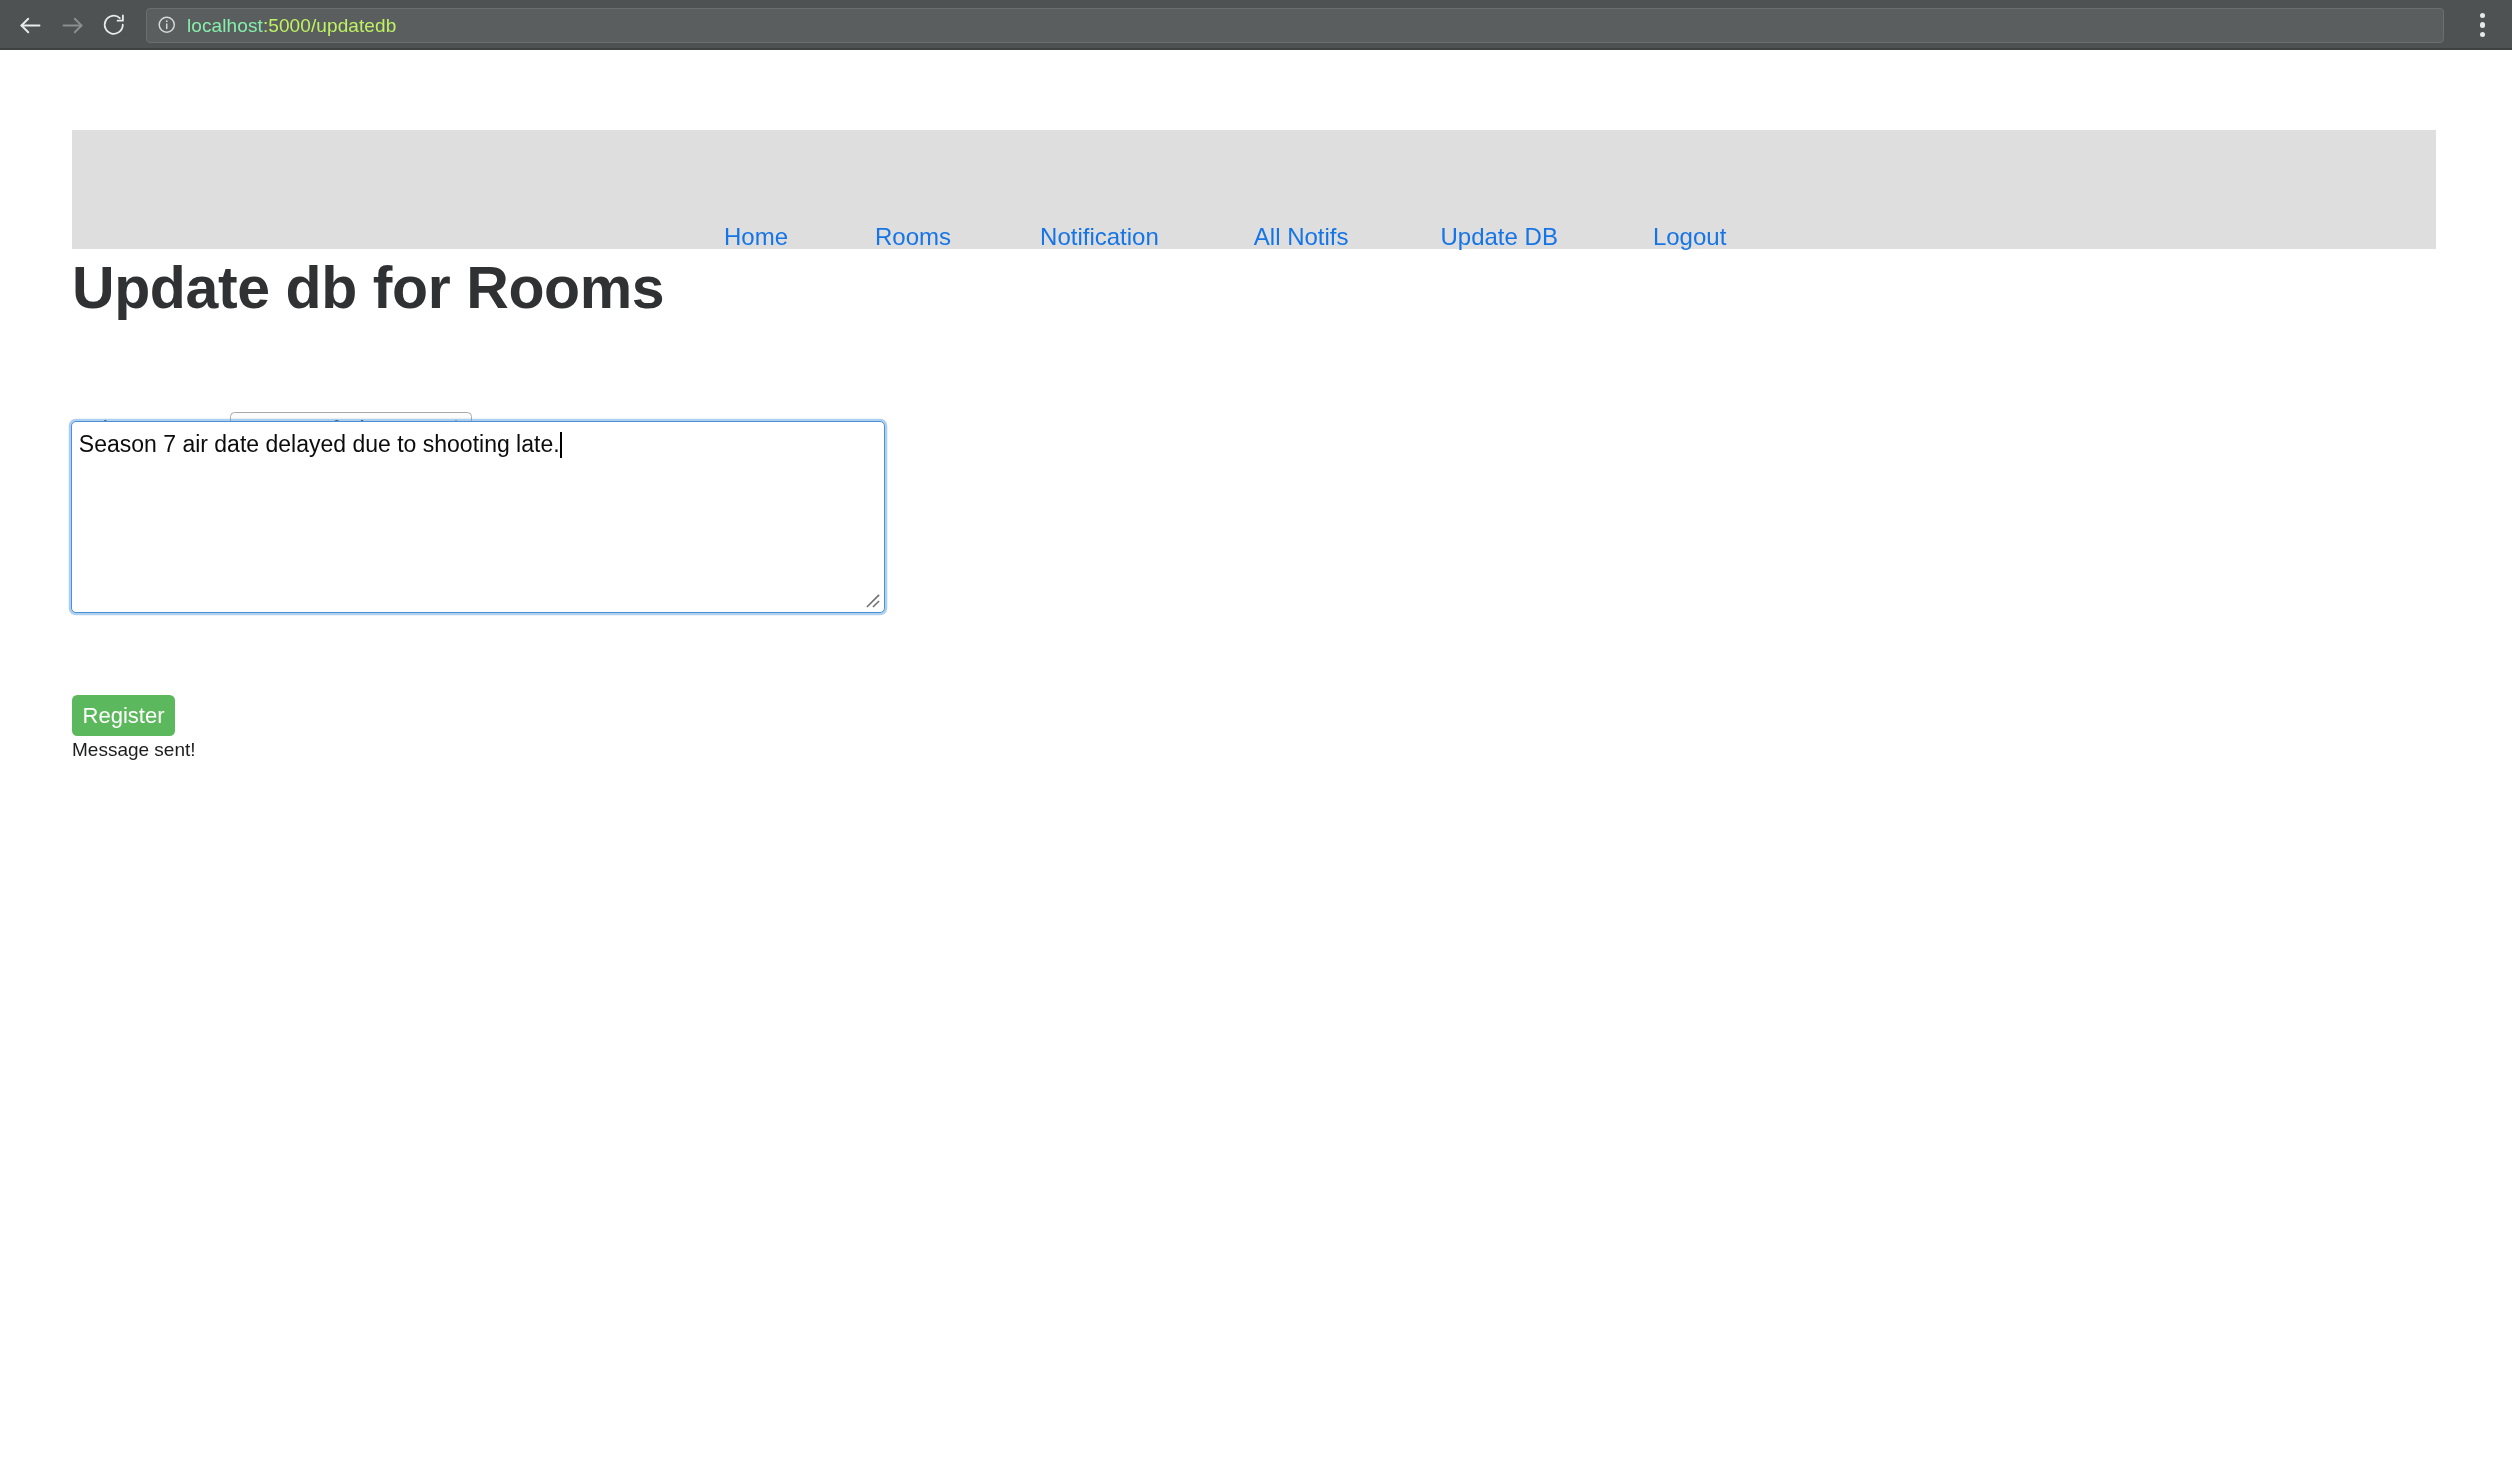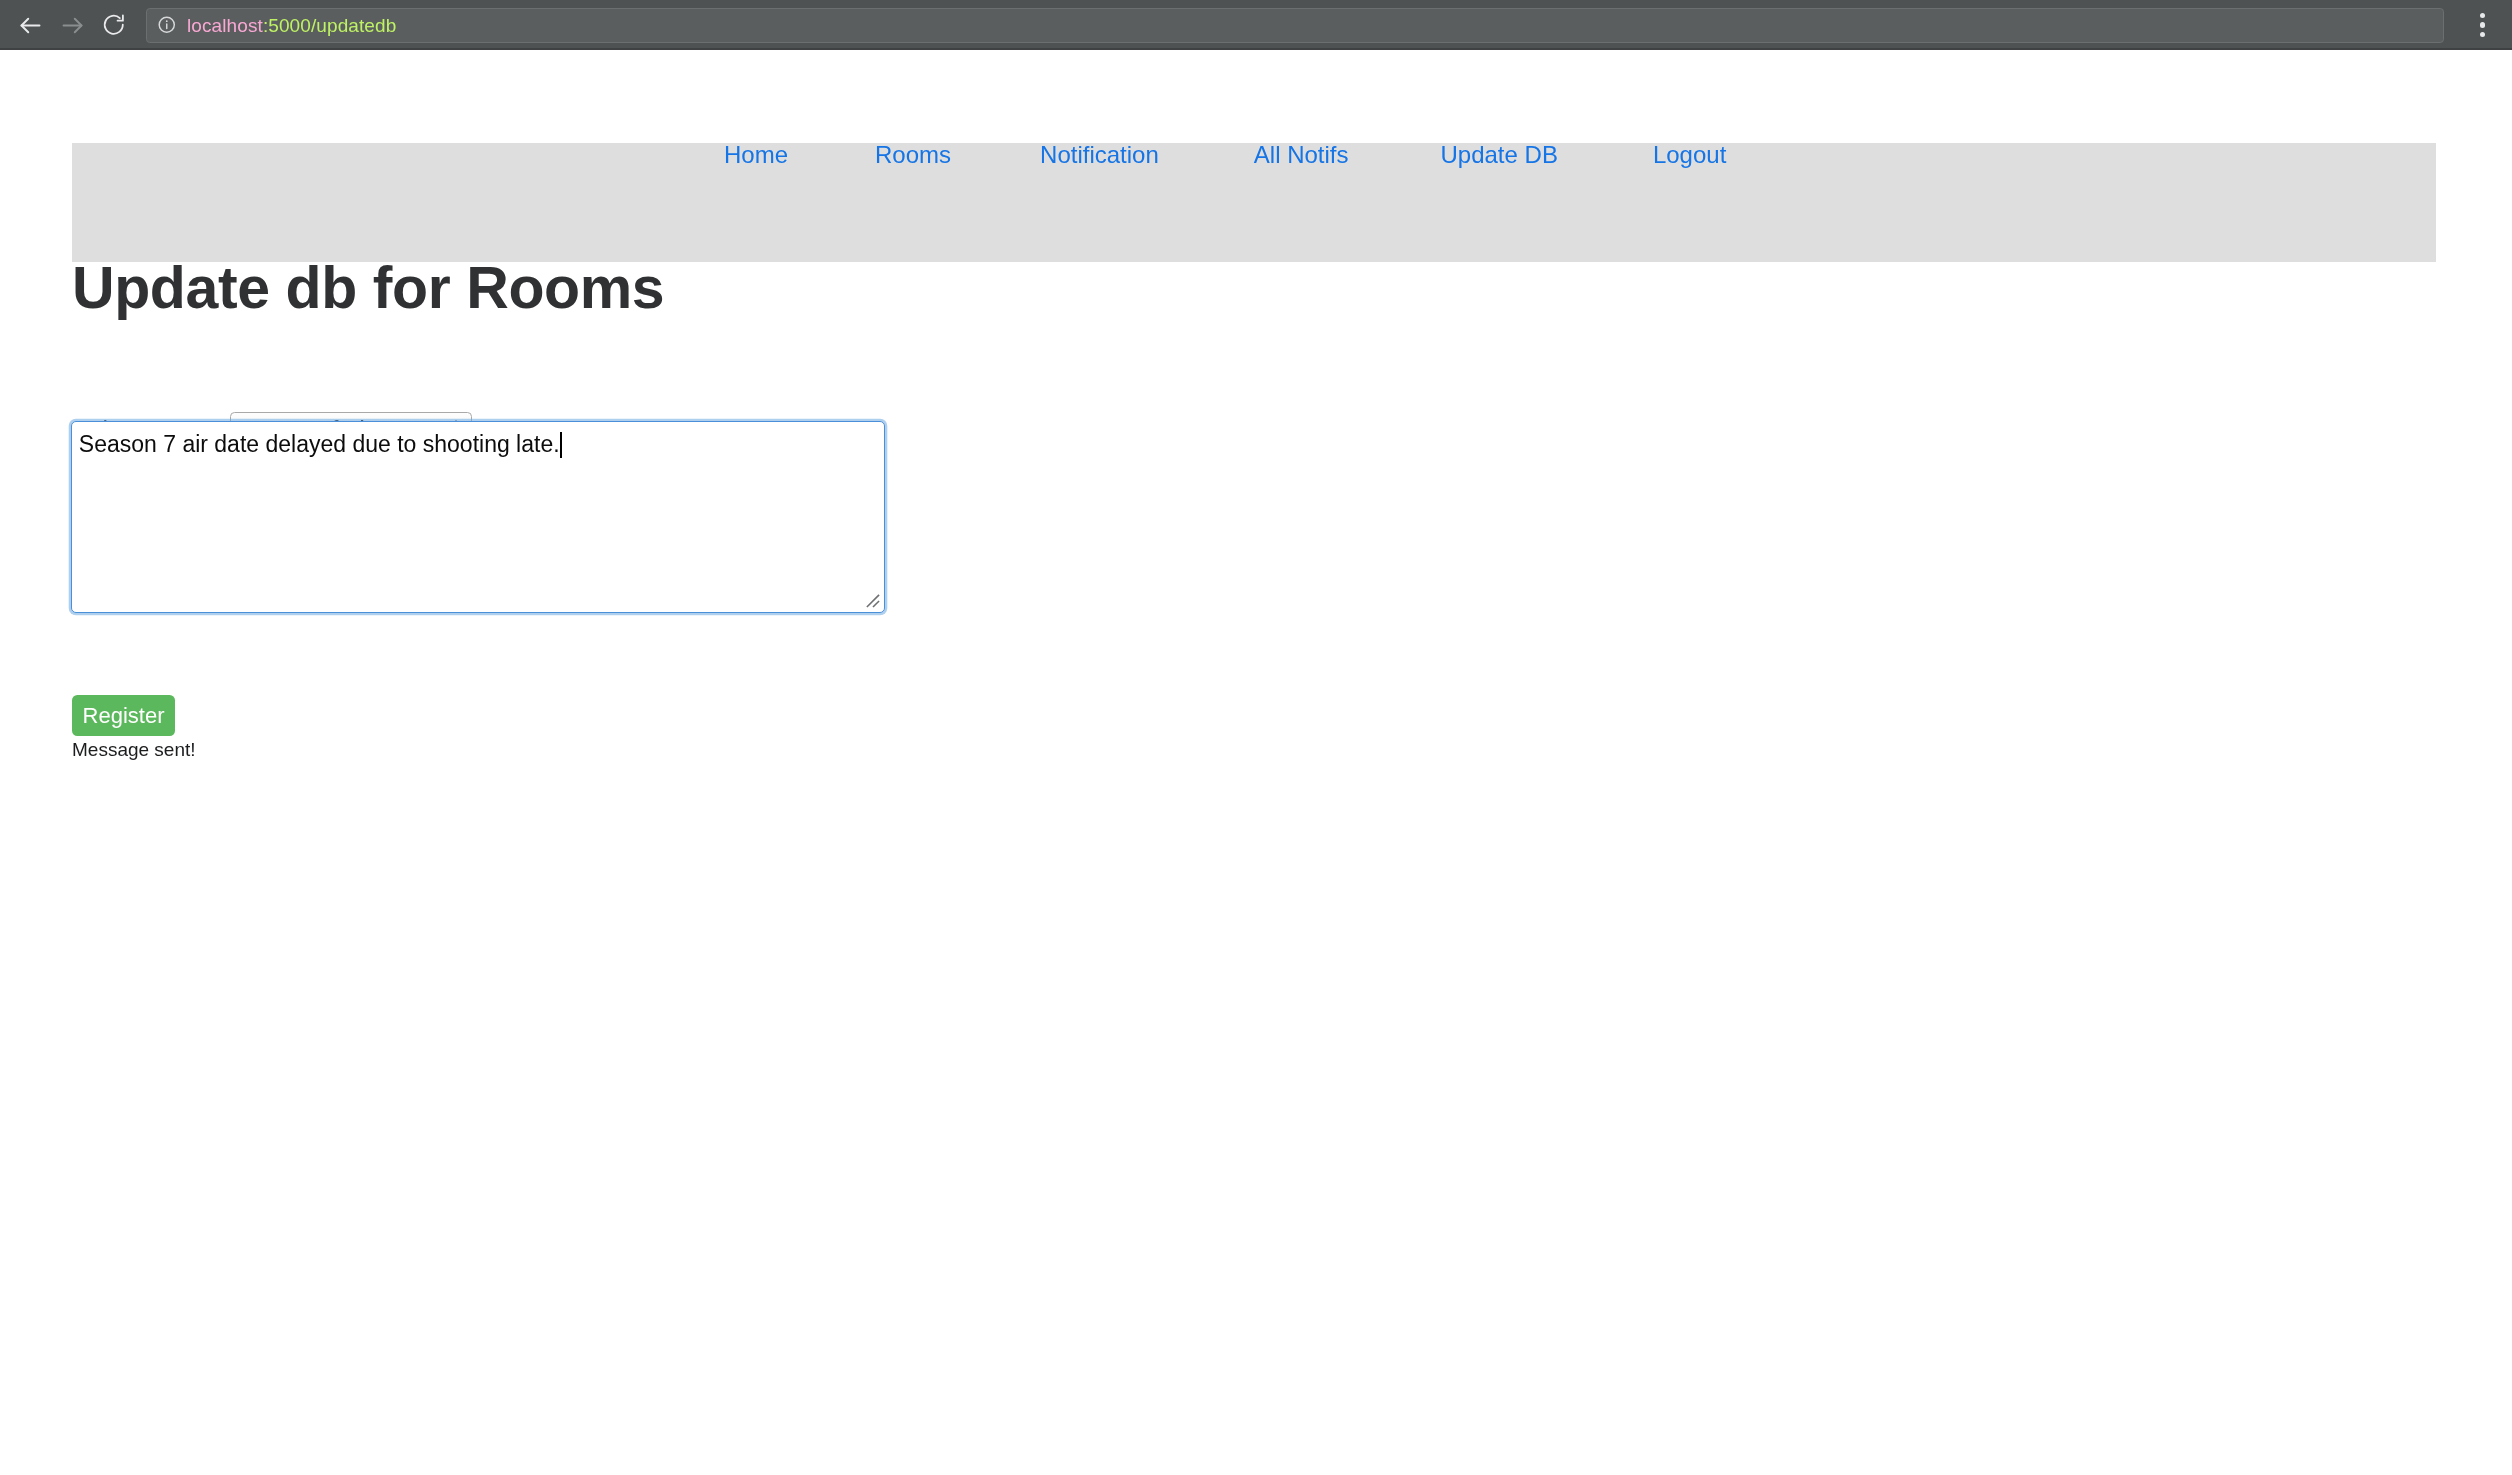--- a/index.html
+++ b/index.html
@@ -61,21 +61,21 @@
     align-items: center;
     justify-content: center;
   }
   .url-text {
     font-size: 19px;
     letter-spacing: 0.1px;
     white-space: nowrap;
     color: #bcbec0;
     line-height: 1;
   }
-  .url-host { color: #f9a8d4; }
+  .url-host { color: #86efac; }
   .url-rest { color: #bef264; }
 
   .menu-btn {
     flex: 0 0 auto;
     width: 41px;
     height: 41px;
     display: flex;
     flex-direction: column;
     align-items: center;
     justify-content: center;
@@ -102,26 +102,26 @@
     left: 0;
     top: 50px;
     width: 2512px;
     height: 1426px;
     background: #ffffff;
   }
 
   .navbar {
     position: absolute;
     left: 72px;
-    top: 93px;
+    top: 80px;
     width: 2364px;
     height: 119px;
     background: #dedede;
     display: flex;
-    align-items: flex-start;
+    align-items: flex-end;
   }
   .nav-links {
     display: flex;
     align-items: center;
     margin-left: 652px;
   }
   .nav-link {
     color: #1574e6;
     font-size: 24px;
     text-decoration: none;

